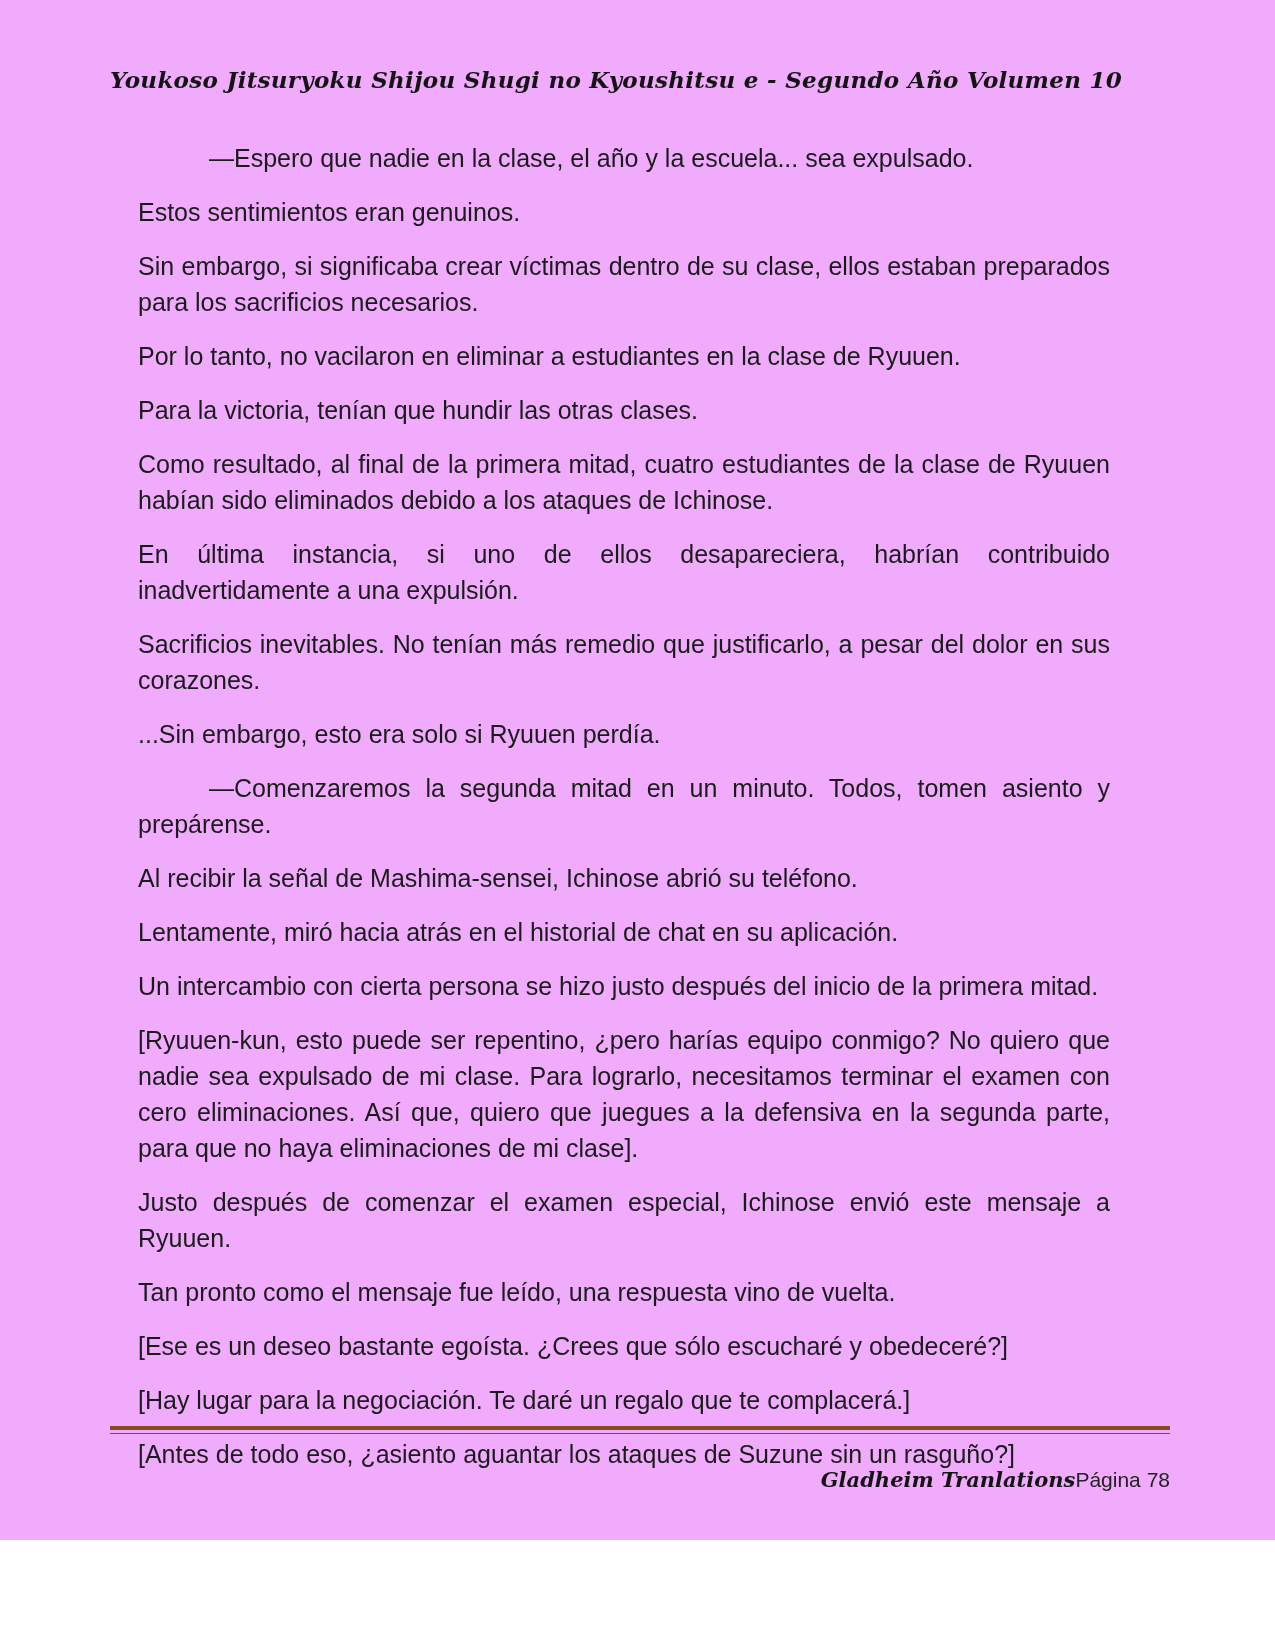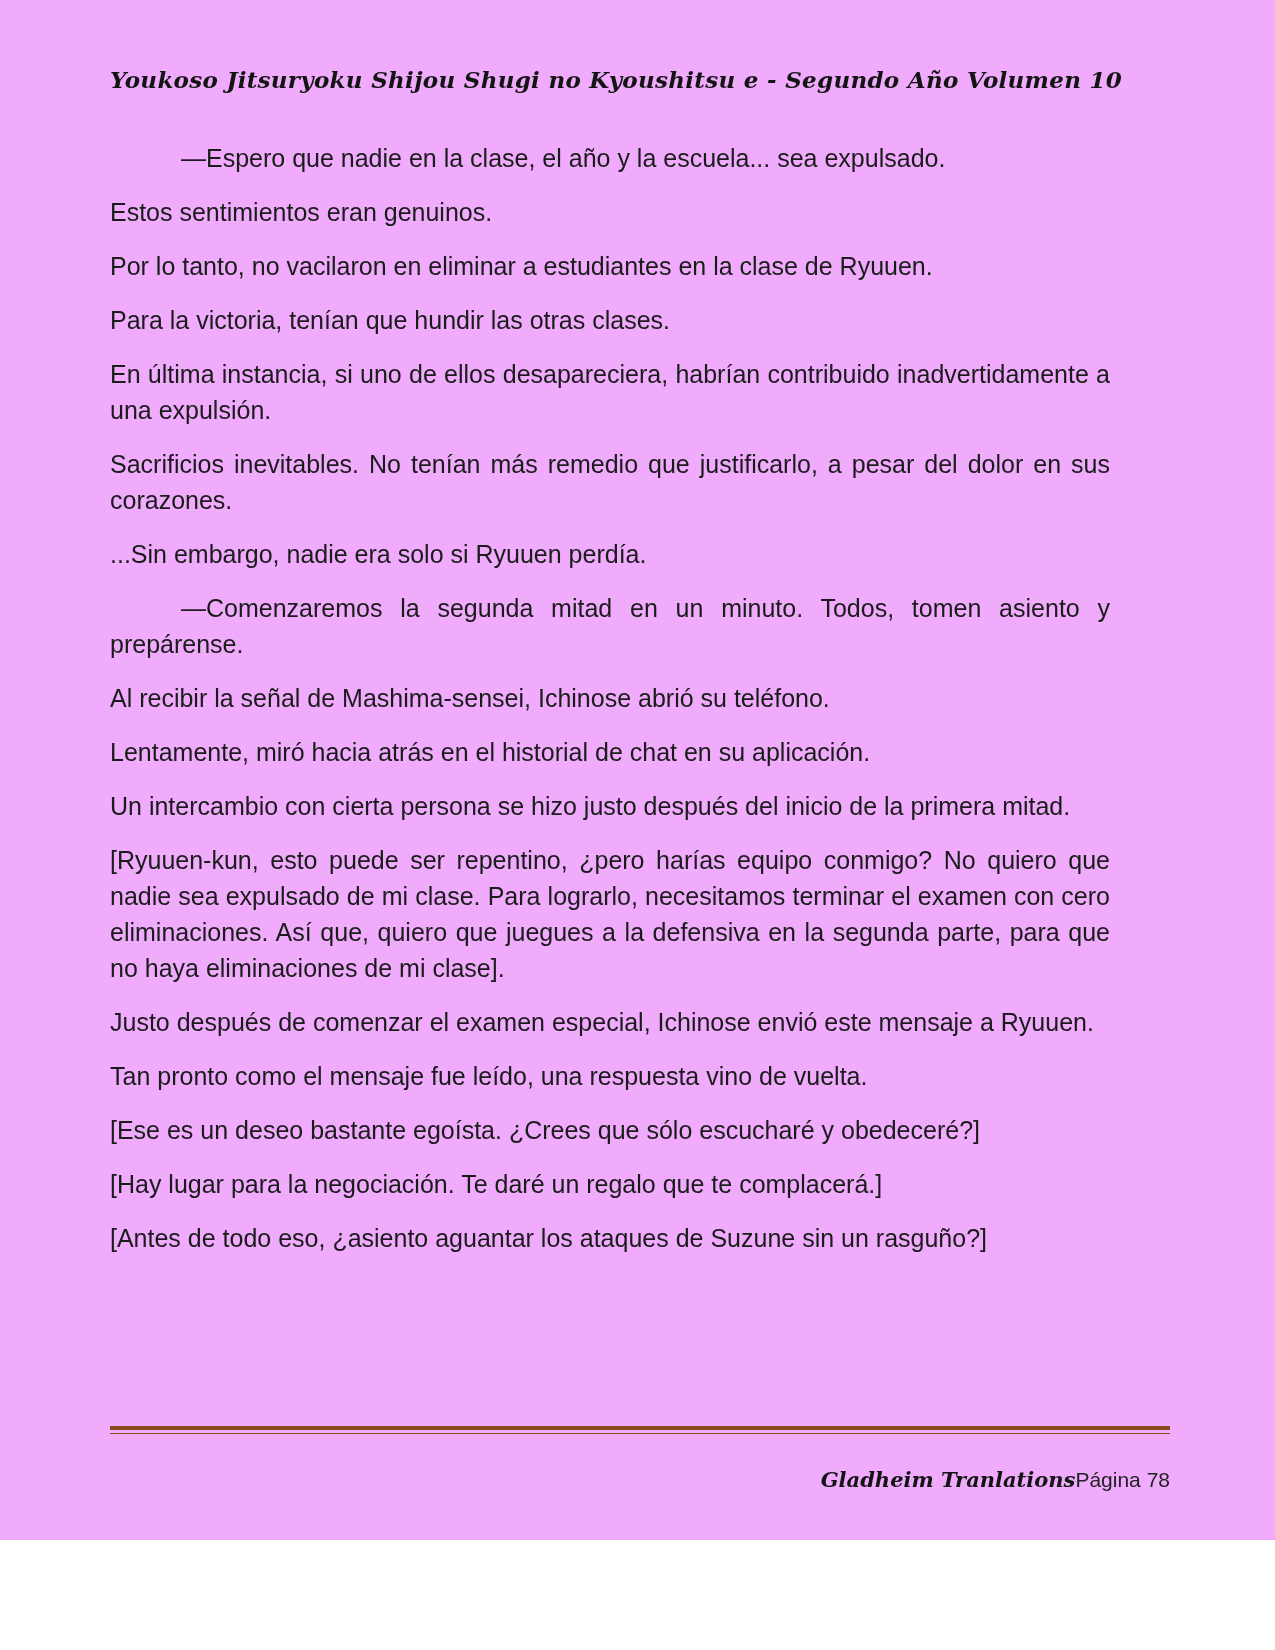--- a/index.html
+++ b/index.html
@@ -33,20 +33,21 @@
     top: 140px;
     left: 110px;
     width: 1000px;
   }
   .para {
     font-size: 25px;
     line-height: 36px;
     text-align: justify;
     margin-bottom: 18px;
     color: #1b1b1b;
+    margin-left: 28px;
   }
   .para.indent { text-indent: 71px; }
   .doc-footer {
     position: absolute;
     left: 110px;
     right: 105px;
     bottom: 48px;
   }
   .footer-rule {
     height: 8px;
@@ -78,25 +79,27 @@
 <div class="page">
 
   <header class="doc-header">
     <span class="header-title">Youkoso Jitsuryoku Shijou Shugi no Kyoushitsu e - Segundo Año Volumen 10</span>
   </header>
 
   <main class="doc-body">
     <div>
         <p class="para indent">—Espero que nadie en la clase, el año y la escuela... sea expulsado.</p>
         <p class="para">Estos sentimientos eran genuinos.</p>
+        <p class="para">Sin embargo, si significaba crear víctimas dentro de su clase, ellos estaban preparados para los sacrificios necesarios.</p>
         <p class="para">Por lo tanto, no vacilaron en eliminar a estudiantes en la clase de Ryuuen.</p>
         <p class="para">Para la victoria, tenían que hundir las otras clases.</p>
+        <p class="para">Como resultado, al final de la primera mitad, cuatro estudiantes de la clase de Ryuuen habían sido eliminados debido a los ataques de Ichinose.</p>
         <p class="para">En última instancia, si uno de ellos desapareciera, habrían contribuido inadvertidamente a una expulsión.</p>
         <p class="para">Sacrificios inevitables. No tenían más remedio que justificarlo, a pesar del dolor en sus corazones.</p>
-        <p class="para">...Sin embargo, nadie era solo si Ryuuen perdía.</p>
+        <p class="para">...Sin embargo, esto era solo si Ryuuen perdía.</p>
         <p class="para indent">—Comenzaremos la segunda mitad en un minuto. Todos, tomen asiento y prepárense.</p>
         <p class="para">Al recibir la señal de Mashima-sensei, Ichinose abrió su teléfono.</p>
         <p class="para">Lentamente, miró hacia atrás en el historial de chat en su aplicación.</p>
         <p class="para">Un intercambio con cierta persona se hizo justo después del inicio de la primera mitad.</p>
         <p class="para">[Ryuuen-kun, esto puede ser repentino, ¿pero harías equipo conmigo? No quiero que nadie sea expulsado de mi clase. Para lograrlo, necesitamos terminar el examen con cero eliminaciones. Así que, quiero que juegues a la defensiva en la segunda parte, para que no haya eliminaciones de mi clase].</p>
         <p class="para">Justo después de comenzar el examen especial, Ichinose envió este mensaje a Ryuuen.</p>
         <p class="para">Tan pronto como el mensaje fue leído, una respuesta vino de vuelta.</p>
         <p class="para">[Ese es un deseo bastante egoísta. ¿Crees que sólo escucharé y obedeceré?]</p>
         <p class="para">[Hay lugar para la negociación. Te daré un regalo que te complacerá.]</p>
         <p class="para">[Antes de todo eso, ¿asiento aguantar los ataques de Suzune sin un rasguño?]</p>

